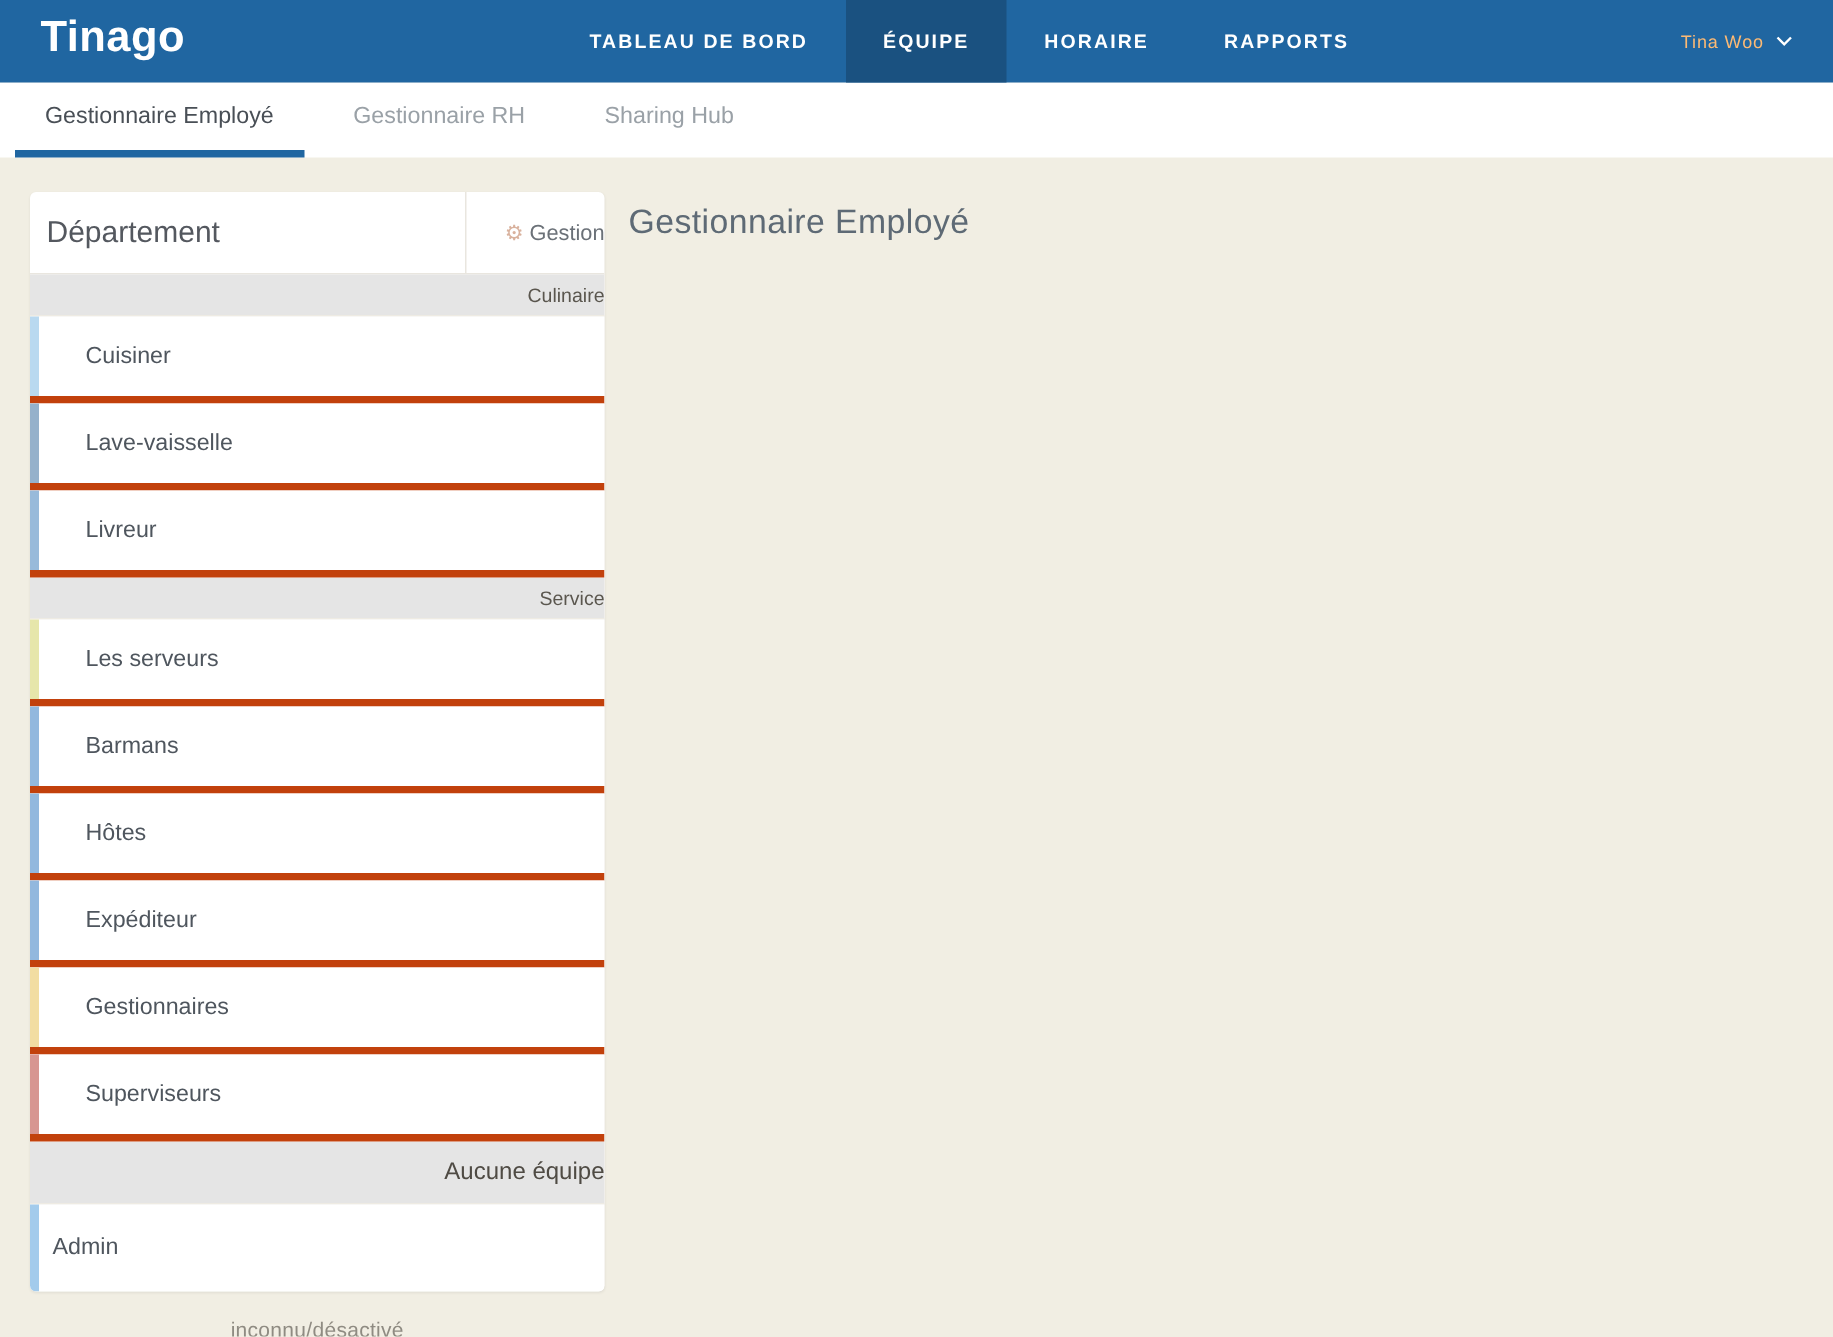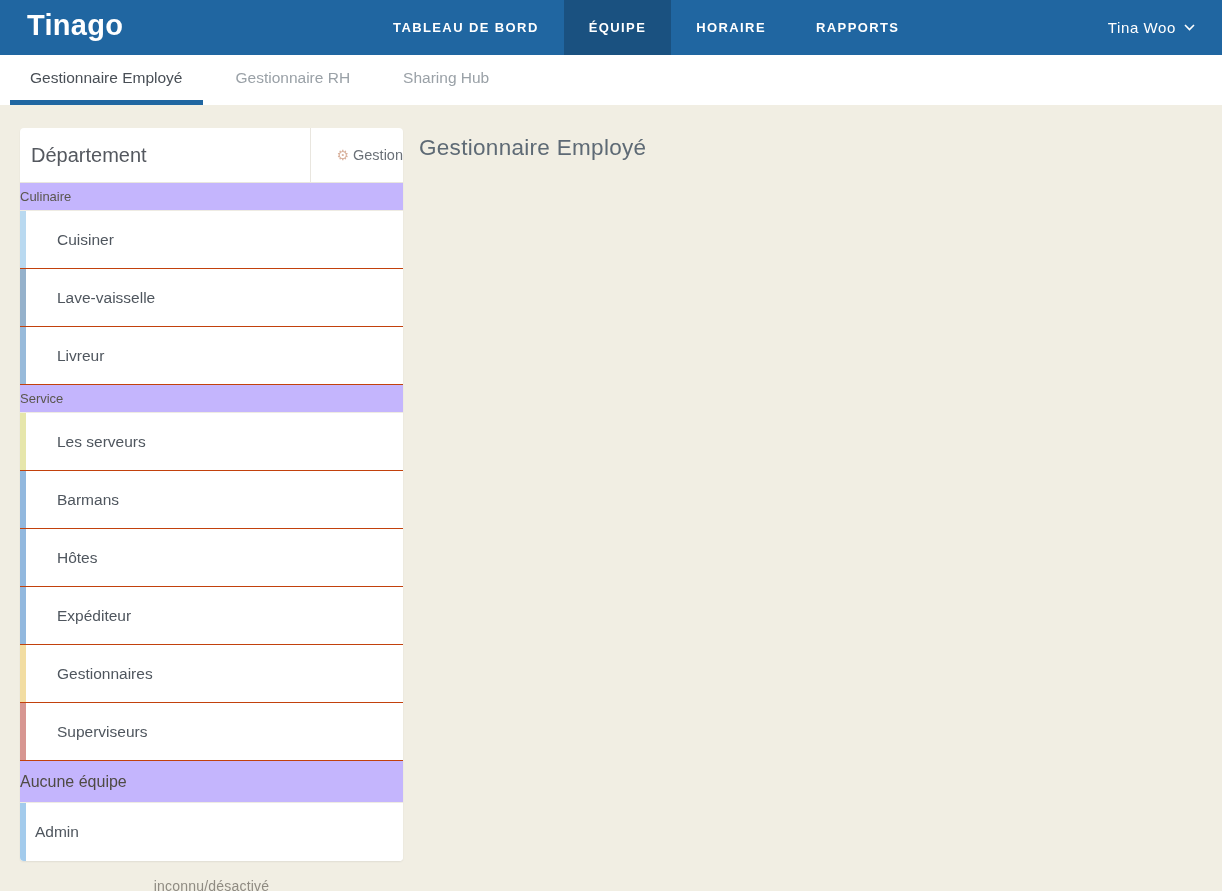--- a/index.html
+++ b/index.html
@@ -29,21 +29,21 @@
   }
   .nav-item {
     padding: 0 25px; line-height: 55px;
     color: #ffffff; font-size: 13px; font-weight: 600; letter-spacing: 1.4px;
     cursor: pointer; white-space: nowrap;
   }
   .nav-item.active { background: #1a5180; }
   .user-menu {
     position: absolute; right: 27px; top: 0; height: 55px;
     display: flex; align-items: center; gap: 8px;
-    color: #ffffff; font-size: 15px; letter-spacing: 0.6px; cursor: pointer;
+    color: #fdba74; font-size: 12px; letter-spacing: 0.6px; cursor: pointer;
   }
 
   
   .tabbar {
     height: 50px; background: #ffffff;
     display: flex; align-items: stretch; padding-left: 10px;
   }
   .tab {
     margin-right: 13px; padding: 0 20px;
     display: flex; align-items: center;
@@ -72,29 +72,29 @@
     border-right: 1px solid #e9e6df;
   }
   .card-header-gestion {
     width: 92px; line-height: 54px; text-align: right;
     color: #6b7178; font-size: 14.5px; cursor: pointer;
     white-space: nowrap;
   }
   .gear-icon { color: #d9b29e; font-size: 14px; margin-right: 4px; }
 
   .group-header {
-    height: 28px; line-height: 27px; text-align: left;
-    background: #c4b5fd; color: #5a564e; font-size: 13px;
+    height: 28px; line-height: 27px; text-align: right;
+    background: #e5e5e5; color: #5a564e; font-size: 13px;
     border-bottom: 1px solid #eeebe3;
   }
   .group-header.large { height: 42px; line-height: 41px; font-size: 16px; color: #4f4b44; }
 
   .dept-row {
     position: relative; height: 58px;
-    border-bottom: 1px solid #c2410c;
+    border-bottom: 5px solid #c2410c;
     display: flex; align-items: center;
     padding-left: 37px; font-size: 15.5px; color: #4f565e;
     background: #ffffff; cursor: pointer;
   }
   .dept-row.compact { padding-left: 15px; }
   .dept-row:last-child { border-bottom: none; text-align: center; }
   .color-strip { position: absolute; left: 0; top: 0; bottom: 0; width: 6px; }
 
   .sidebar-footer {
     margin-top: 17px; text-align: center;

